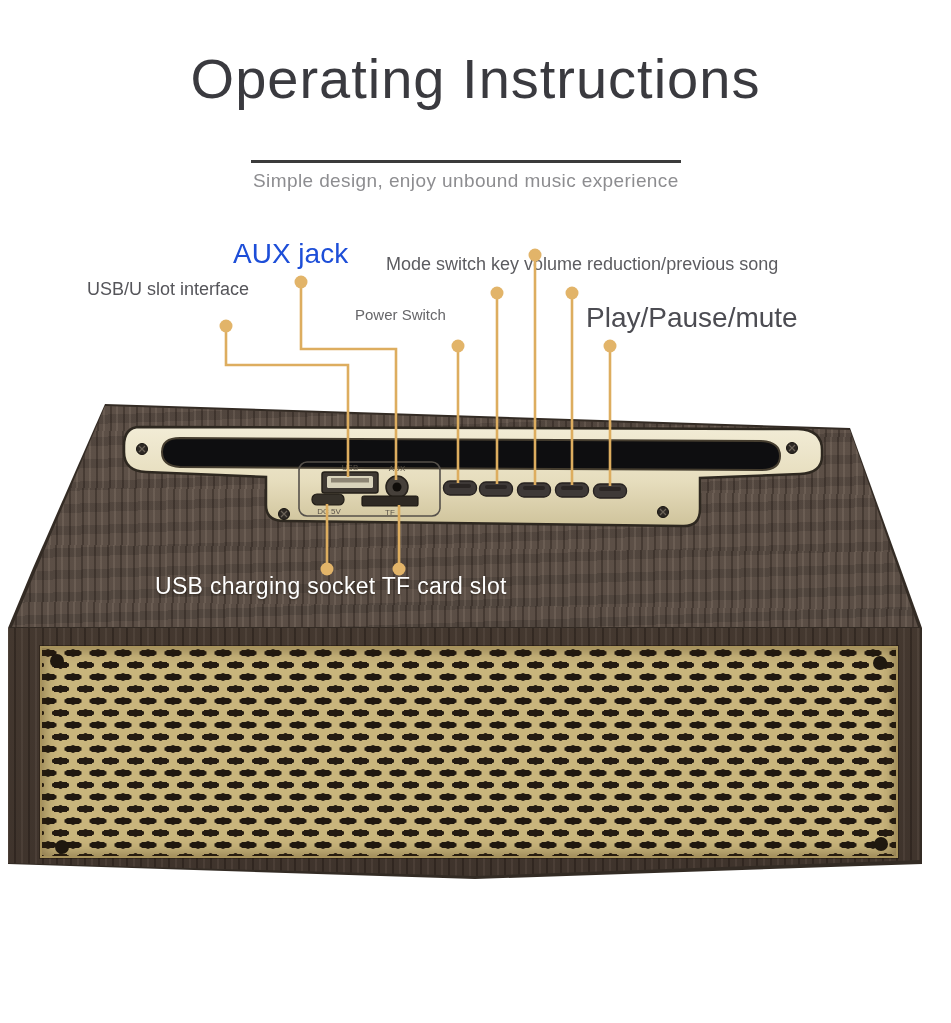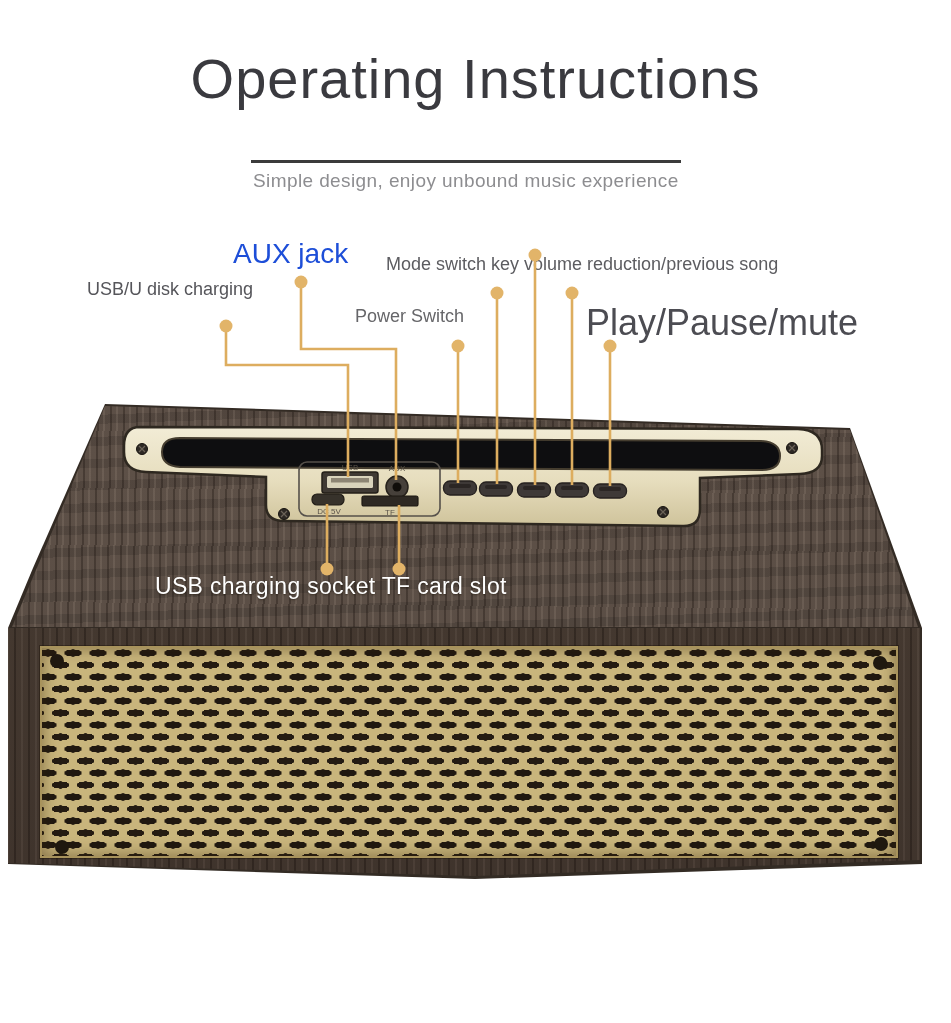--- a/index.html
+++ b/index.html
@@ -13,22 +13,22 @@
     font-size:56px;font-weight:400;letter-spacing:1px;color:#3a3a3f;
   }
   .divider{position:absolute;left:251px;top:160px;width:430px;height:3px;background:#3b3b3b;}
   .subtitle{position:absolute;left:253px;top:170px;width:470px;text-align:left;
     font-size:19px;letter-spacing:.4px;color:#8d8d90;}
   .lbl{position:absolute;white-space:nowrap;}
   .lbl-volume-plus{left:440px;top:224px;font-size:19px;color:#66666a;}
   .lbl-aux{left:233px;top:238px;font-size:28px;color:#1d4ed8;}
   .lbl-mode{left:348px;top:254px;font-size:18px;color:#5c5c60;margin-left:38px;}
   .lbl-usb-disk{left:87px;top:279px;font-size:18px;color:#55555a;}
-  .lbl-power{left:355px;top:306px;font-size:18px;color:#666669;}
-  .lbl-play{left:586px;top:302px;font-size:36px;color:#4c4c52;}
+  .lbl-power{left:355px;top:306px;font-size:15px;color:#666669;}
+  .lbl-play{left:586px;top:302px;font-size:28px;color:#4c4c52;}
   .lbl-bottom{left:155px;top:573px;font-size:23px;color:#ffffff;
     text-shadow:0 1px 2px rgba(30,20,10,.55);letter-spacing:.3px;}
   
   .speaker-base{
     position:absolute;left:0;top:0;width:951px;height:1023px;
     background:#332b24;
     clip-path:polygon(105px 404px,850px 428px,922px 628px,922px 864px,475px 879px,8px 864px,8px 628px,33px 568px);
   }
   .speaker-top{
     position:absolute;left:0;top:0;width:951px;height:1023px;
@@ -69,21 +69,21 @@
 <body>
 
 <div class="stage">
 
   <div class="title">Operating Instructions</div>
   <div class="divider"></div>
   <div class="subtitle">Simple design, enjoy unbound music experience</div>
 
   <div class="lbl lbl-aux">AUX jack</div>
   <div class="lbl lbl-mode">Mode switch key volume reduction/previous song</div>
-  <div class="lbl lbl-usb-disk">USB/U disk charging</div>
+  <div class="lbl lbl-usb-disk">USB/U slot interface</div>
   <div class="lbl lbl-power">Power Switch</div>
   <div class="lbl lbl-play">Play/Pause/mute</div>
 
   <div class="speaker-base"></div>
   <div class="speaker-top"></div>
   <div class="speaker-front"></div>
   <div class="grille"></div>
 
   <svg class="overlay-svg" viewBox="0 0 951 1023">
     <defs>

